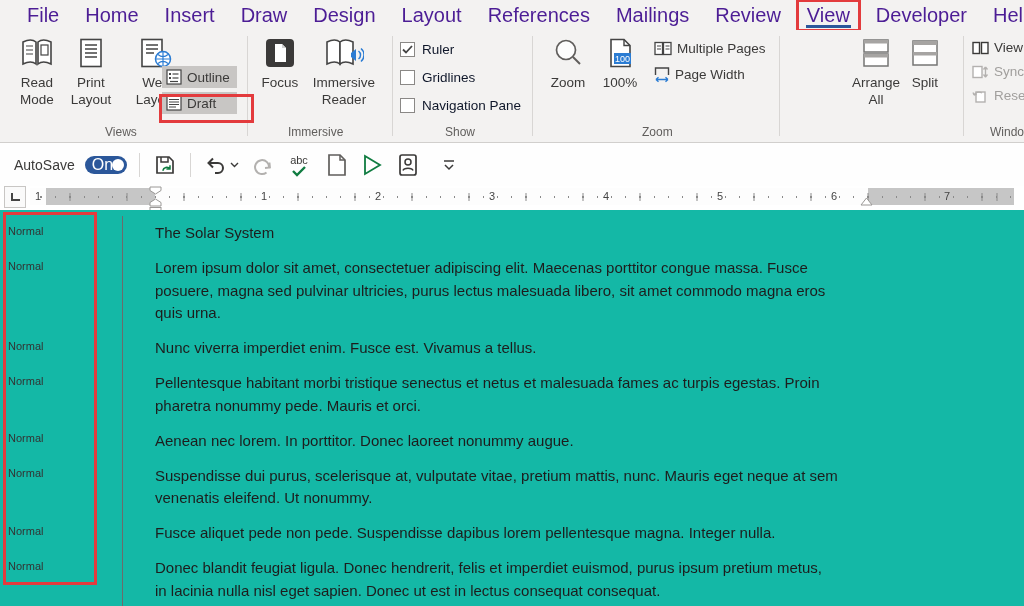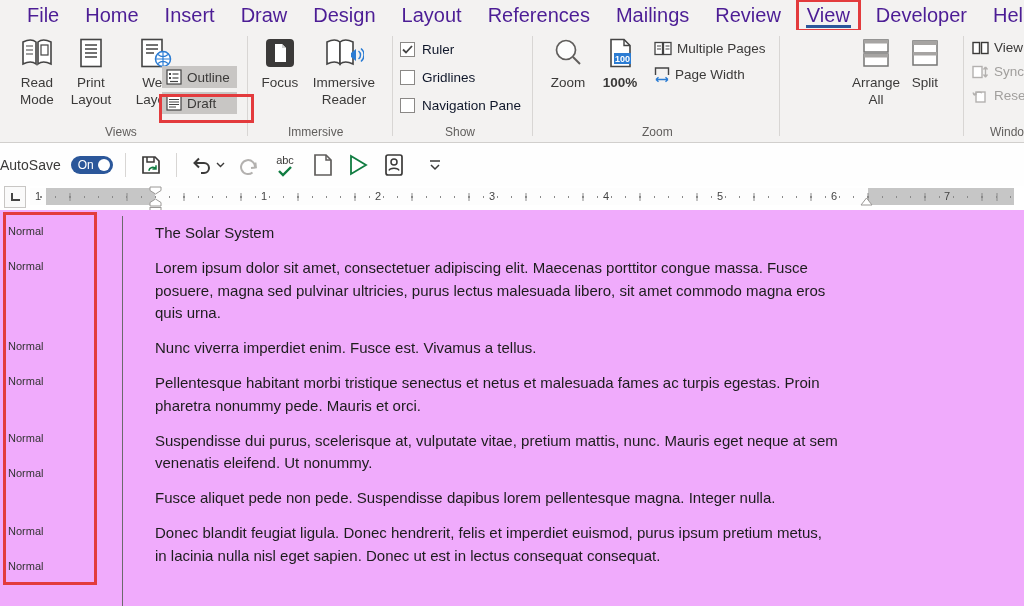--- a/index.html
+++ b/index.html
@@ -22,46 +22,46 @@
   .rbtn-large { position:absolute; top:8px; width:58px; display:flex; flex-direction:column; align-items:center; text-align:center; }
   .rbtn-large .lbl { font-size:13.5px; color:#3b3a39; line-height:17px; margin-top:6px; white-space:pre-line; }
   .small-btn { display:flex; align-items:center; gap:5px; font-size:13.5px; color:#3b3a39;
                padding:3px 7px 3px 4px; white-space:nowrap; }
   .small-btn.gray { background:#c8c6c4; }
   .chk-row { display:flex; align-items:center; gap:7px; font-size:13.5px; color:#0f172a; height:22px; white-space:nowrap; }
   .chk-box { width:15px; height:15px; border:1px solid #8a8886; background:#fff; display:flex; align-items:center; justify-content:center; }
 
   
   .qat-row { position:absolute; top:143px; left:0; right:0; height:43px; background:#fefefe;
-             display:flex; align-items:center; gap:10px; }
+             display:flex; align-items:center; padding-left:14px; gap:10px; }
   .qat-sep { width:1px; height:24px; background:#d8d6d4; margin:0 2px; }
   .qat-label { font-size:14px; color:#3b3a39; }
   .toggle { width:42px; height:18px; border-radius:9px; background:#2b579a; position:relative; display:flex; align-items:center; }
-  .toggle .txt { color:#fff; font-size:12px; margin-left:7px; }
+  .toggle .txt { color:#fff; font-size:16px; margin-left:7px; }
   .toggle .knob { position:absolute; right:3px; top:3px; width:12px; height:12px; border-radius:50%; background:#fff; }
   .qat-icon { width:26px; height:26px; display:flex; align-items:center; justify-content:flex-end; }
 
   
   .ruler-row { position:absolute; top:186px; left:0; right:0; height:24px; background:#fff; }
   .tab-selector { position:absolute; left:4px; top:0; width:22px; height:22px; background:#fafafa;
                   border:1px solid #c8c6c4; display:flex; align-items:center; justify-content:center; }
   .tab-selector .corner { width:9px; height:8px; border-left:2.5px solid #444; border-bottom:2.5px solid #444; }
   .ruler-band { position:absolute; left:30px; right:10px; top:2px; height:17px; background:#fdfdfd; }
   .ruler-gray { position:absolute; top:0; bottom:0; background:#c6c6c6; }
   .ticks-minor { position:absolute; left:0; right:0; top:8px; height:2px;
                  background:repeating-linear-gradient(to right,#8a8a8a 0 1px,transparent 1px 14.25px);
                  background-position:11px 0; }
   .ticks-half { position:absolute; left:0; right:0; top:5px; height:8px;
                 background:repeating-linear-gradient(to right,#8a8a8a 0 1px,transparent 1px 57px);
                 background-position:-17.5px 0; }
   .ruler-num { position:absolute; top:2px; font-size:11px; color:#444; background:inherit; }
   .marker { position:absolute; }
 
   
-  .doc { position:absolute; top:210px; left:0; right:0; bottom:0; background:#f0abfc; }
+  .doc { position:absolute; top:210px; left:0; right:0; bottom:0; background:#14b8a6; }
   .style-divider { position:absolute; left:122px; top:6px; bottom:0; width:1px; background:#6b6b6b; }
   .style-label { position:absolute; left:8px; font-size:11px; color:#333; }
   .doc-text { position:absolute; left:155px; top:12px; width:716px; font-size:15px; color:#1d1d1d; }
   .doc-text p { line-height:22.5px; margin:0 0 12.5px 0; white-space:pre-line; }
 
   
   .anno { position:absolute; border:3px solid #e33b3d; pointer-events:none; }
 
   svg { display:block; }
 </style>
@@ -202,21 +202,21 @@
 
     <div class="rbtn-large" style="left:542px; width:52px;">
       <span>
         <svg width="30" height="30" viewBox="0 0 30 30">
             <circle cx="13" cy="12" r="9.5" fill="#fdfdfd" stroke="#605e5c" stroke-width="1.7"></circle>
             <path d="M20 19 L27 26" stroke="#605e5c" stroke-width="2"></path>
           </svg>
       </span>
       <span class="lbl">Zoom</span>
     </div>
-    <div class="rbtn-large" style="left:594px; width:52px;font-weight:bold;">
+    <div class="rbtn-large" style="left:594px; width:52px;">
       <span>
         <svg width="30" height="30" viewBox="0 0 30 30">
             <path d="M6 1.5 h13 l6 6 V28.5 H6 z" fill="#fff" stroke="#444" stroke-width="1.6"></path>
             <path d="M19 1.5 v6 h6" fill="none" stroke="#444" stroke-width="1.4"></path>
             <rect x="9" y="15" width="17" height="11" fill="#2b7cd3"></rect>
             <text x="17.5" y="23.5" font-size="9" fill="#fff" text-anchor="middle" font-family="Liberation Sans, sans-serif">100</text>
           </svg>
       </span>
       <span class="lbl">100%</span>
     </div>
@@ -411,20 +411,21 @@
     <div class="style-label" style="top:350px;">Normal</div>
 
     <div class="doc-text">
       <p>The Solar System</p>
       <p>Lorem ipsum dolor sit amet, consectetuer adipiscing elit. Maecenas porttitor congue massa. Fusce
 posuere, magna sed pulvinar ultricies, purus lectus malesuada libero, sit amet commodo magna eros
 quis urna.</p>
       <p>Nunc viverra imperdiet enim. Fusce est. Vivamus a tellus.</p>
       <p>Pellentesque habitant morbi tristique senectus et netus et malesuada fames ac turpis egestas. Proin
 pharetra nonummy pede. Mauris et orci.</p>
+      <p>Aenean nec lorem. In porttitor. Donec laoreet nonummy augue.</p>
       <p>Suspendisse dui purus, scelerisque at, vulputate vitae, pretium mattis, nunc. Mauris eget neque at sem
 venenatis eleifend. Ut nonummy.</p>
       <p>Fusce aliquet pede non pede. Suspendisse dapibus lorem pellentesque magna. Integer nulla.</p>
       <p>Donec blandit feugiat ligula. Donec hendrerit, felis et imperdiet euismod, purus ipsum pretium metus,
 in lacinia nulla nisl eget sapien. Donec ut est in lectus consequat consequat.</p>
     </div>
   </div>
 
   <div class="anno" style="left:3px; top:212px; width:94px; height:373px;"></div>
   <div class="anno" style="left:159px; top:94px; width:95px; height:29px;"></div>

